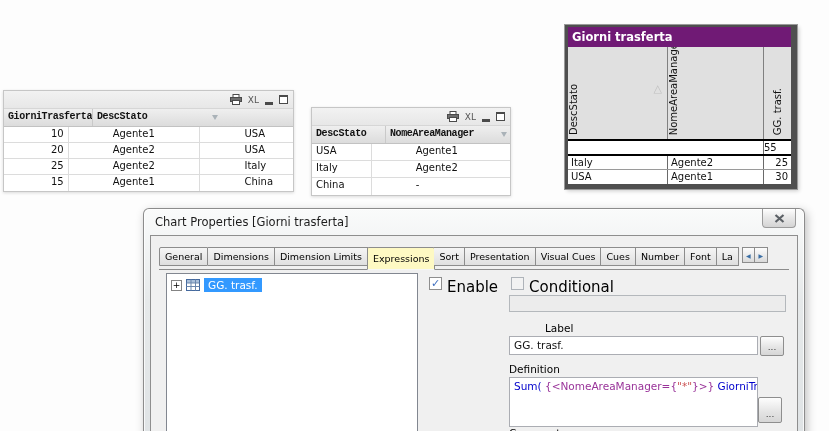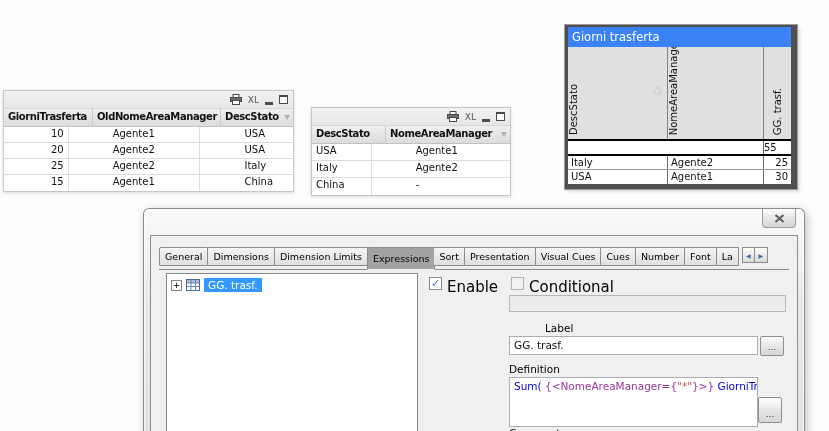--- a/index.html
+++ b/index.html
@@ -16,21 +16,21 @@
   .qv-caption { height:18px; background:linear-gradient(#f2f2f2,#e7e7e7);
                 border-bottom:1px solid #d6d6d6; display:flex; align-items:center; }
   .cap-icons { margin-left:auto; display:flex; align-items:center; gap:6px; padding-right:5px; }
   .xl-ic { font-size:9px; color:#555; line-height:10px; letter-spacing:0; }
   .min-ic { width:8px; height:3px; background:#4a4a4a; margin-top:7px; }
   .max-ic { width:9px; height:9px; border:1px solid #4a4a4a; border-top:2px solid #4a4a4a; background:#fff; }
   .thead { display:flex; height:18px; background:linear-gradient(#efefef,#dcdcdc);
            border-bottom:1px solid #c2c2c2; }
   .hcell { font-size:10px; font-weight:bold; letter-spacing:-0.4px; padding:2px 3px 0 4px;
            border-right:1px solid #c9c9c9; white-space:nowrap; overflow:hidden;
-           position:relative; }
+           position:relative;font-family:Liberation Mono, monospace; }
   .hcell:last-child { border-right:none; }
   .sort-tri { position:absolute; right:3px; top:6px; width:0; height:0;
               border-left:3px solid transparent; border-right:3px solid transparent;
               border-top:5px solid #aab2b8; }
   .trow { display:flex; border-bottom:1px solid #dcdcdc; background:#fff;gap:40px; }
   .trow:last-child { border-bottom:none;justify-content:flex-end; }
   .tcell { font-size:10px; padding:1px 4px 0 4px; border-right:1px solid #dcdcdc;
            white-space:nowrap; overflow:hidden; }
   .tcell:last-child { border-right:none; }
 
@@ -42,22 +42,22 @@
   #table1 .tcell:nth-child(1){ text-align:right; }
 
   #table2 { left:311px; top:107px; width:200px; }
   #table2 .trow { height:17px; }
   #table2 .hcell:nth-child(1), #table2 .tcell:nth-child(1){ width:74px; }
   #table2 .hcell:nth-child(2), #table2 .tcell:nth-child(2){ width:124px; }
 
   
   #pivot { position:absolute; left:565px; top:25px; background:#4f4f4f;
            padding:2px 6px 5px 3px; box-shadow:0 0 0 1px #9a9a9a, 2px 2px 4px rgba(0,0,0,.2); }
-  .pv-caption { height:20px; color:#fff; font-weight:normal; font-size:11.5px;
-                padding:3px 0 0 4px; background:#3b82f6; }
+  .pv-caption { height:20px; color:#fff; font-weight:bold; font-size:11.5px;
+                padding:3px 0 0 4px; background:#701a75; }
   .pv-body { background:#fff; }
   .pv-head { display:flex; height:94px; background:#e0e0e0; border-bottom:2px solid #000; }
   .pv-hcell { position:relative; display:flex; align-items:flex-end; border-right:1px solid #808080;
               overflow:hidden; }
   .pv-hcell:last-child { border-right:none; justify-content:center; }
   .vtext { writing-mode:vertical-rl; transform:rotate(180deg); font-size:10px;
            padding:4px 0 4px 1px; white-space:nowrap; color:#111; }
   .pv-sort { position:absolute; right:5px; top:38%; font-size:11px; color:#bfbfbf; }
   .pv-total { display:flex; height:15px; border-bottom:2px solid #000; background:#fff; }
   .pv-total .c1 { width:196px; border-right:1px solid #6a6a6a; }
@@ -83,21 +83,21 @@
   .dlg-content { position:absolute; left:6px; right:6px; top:26px; bottom:0;
                  background:#f0f0f0; border:1px solid #8e8e8e; border-bottom:none; }
   .tab-page { position:absolute; left:8px; right:8px; top:33px; bottom:0;
               border-top:1px solid #8c8c8c; background:#f0f0f0; }
   .tab-strip { position:absolute; left:8px; top:11px; height:23px; display:flex;
                align-items:flex-start; z-index:2; }
   .tab { height:19px; font-size:9.5px; padding:3px 5px 0 5px; white-space:nowrap;
          background:linear-gradient(#f5f5f5,#dfdfdf); border:1px solid #8c8c8c;
          border-left:none; color:#000; overflow:hidden; }
   .tab:first-child { border-left:1px solid #8c8c8c; border-radius:2px 0 0 0; }
-  .tab.active { height:23px; padding-top:5px; background:#a3a3a3; border-left:1px solid #8c8c8c;
+  .tab.active { height:23px; padding-top:5px; background:#fef9c3; border-left:1px solid #8c8c8c;
                 border-bottom:1px solid #f6f7f7; border-radius:2px 2px 0 0; margin:0 -1px; }
   .tab-arrows { display:flex; margin-left:3px; align-items:flex-end; }
   .tab-arrow { width:13px; height:16px; border:1px solid #8c8c8c;
                background:linear-gradient(#fdfdfd,#dadada); font-size:6px; color:#3a6ea5;
                display:flex; align-items:center; justify-content:center; }
   .tab-arrow + .tab-arrow { border-left:none; }
 
   .tree-box { position:absolute; left:15px; top:37px; width:252px; height:170px;
               background:#fff; border:1px solid #828790; }
   .tree-item { display:flex; align-items:center; gap:4px; padding:4px 0 0 4px; }
@@ -134,21 +134,20 @@
             <rect x="0.5" y="3.5" width="11" height="4" fill="#6e6e6e" stroke="#4a4a4a"></rect>
             <rect x="2.5" y="6.5" width="7" height="4" fill="#fff" stroke="#4a4a4a"></rect>
           </svg>
         <span class="xl-ic">XL</span>
         <span class="min-ic"></span>
         <span class="max-ic"></span>
       </div>
     </div>
     <div class="thead" id="t1-head">
         <div class="hcell">GiorniTrasferta</div>
-        <div class="hcell">OldNomeAreaManager</div>
         <div class="hcell">DescStato<span class="sort-tri"></span></div>
       </div>
     <div id="t1-body">
         <div class="trow">
           <div class="tcell">10</div>
           <div class="tcell">Agente1</div>
           <div class="tcell">USA</div>
         </div>
         <div class="trow">
           <div class="tcell">20</div>
@@ -229,20 +228,21 @@
           <div class="pv-row">
             <div class="pv-cell">USA</div>
             <div class="pv-cell">Agente1</div>
             <div class="pv-cell">30</div>
           </div>
         </div>
     </div>
   </div>
 
   <div id="dialog">
+    <div class="dlg-title">Chart Properties [Giorni trasferta]</div>
     <div class="dlg-close">
       <svg width="11" height="9" viewBox="0 0 11 9">
           <path d="M1.5 1 L9.5 8 M9.5 1 L1.5 8" stroke="#5c6166" stroke-width="2.2" fill="none"></path>
         </svg>
     </div>
     <div class="dlg-content">
       <div class="tab-page"></div>
       <div class="tab-strip" id="tab-strip">
           <div class="tab">General</div>
           <div class="tab">Dimensions</div>

